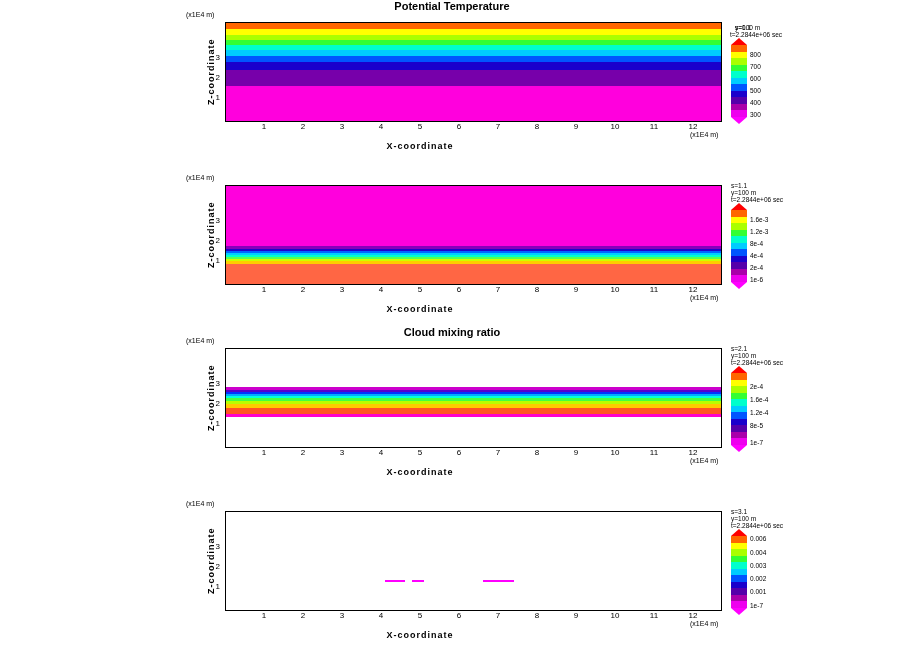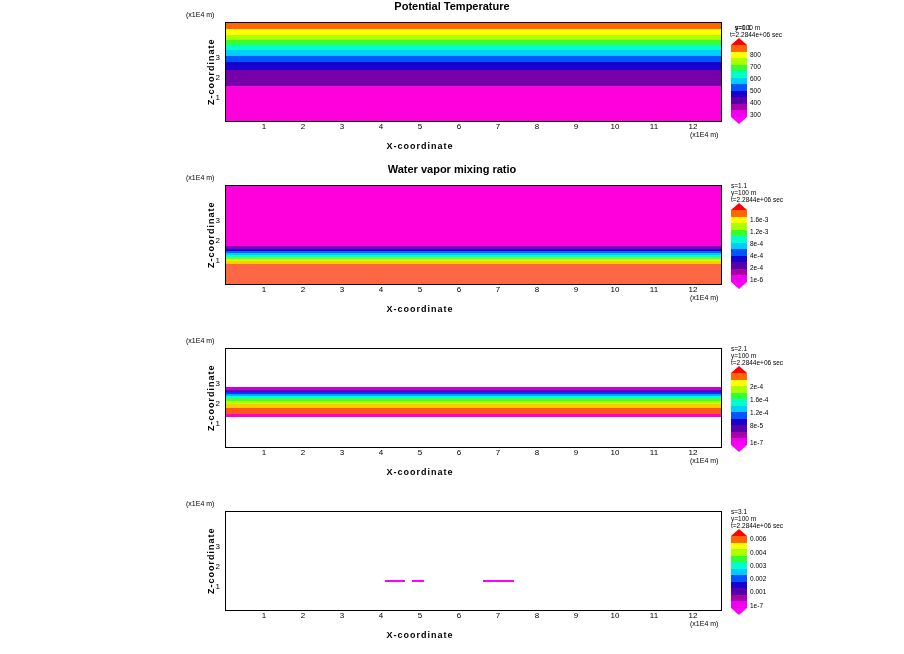--- a/index.html
+++ b/index.html
@@ -88,21 +88,20 @@
   <div class="arrow-dn" style="left:731px;top:117px;border-top:7px solid #ff00ff;"></div>
   <div class="cblabel" style="left:750px;top:51px;">800</div>
   <div class="cblabel" style="left:750px;top:63px;">700</div>
   <div class="cblabel" style="left:750px;top:75px;">600</div>
   <div class="cblabel" style="left:750px;top:87px;">500</div>
   <div class="cblabel" style="left:750px;top:99px;">400</div>
   <div class="cblabel" style="left:750px;top:111px;">300</div>
 </div>
 
 <div class="panel" style="top:163px;">
-  <div class="title" style="top:0px;">Water vapor mixing ratio</div>
   <div class="zunit" style="left:186px;top:11px;">(x1E4 m)</div>
   <div class="ylabel" style="left:206px;top:105px;">Z-coordinate</div>
 
   <div class="plotbox" style="left:225px;top:22px;width:495px;height:98px;">
     <div class="band" style="top:0px;height:60px;background:#ff00dd;"></div>
     <div class="dots"></div>
     <div class="band" style="top:60px;height:3px;background:#8800bb;"></div>
     <div class="band" style="top:63px;height:2px;background:#2200cc;"></div>
     <div class="band" style="top:65px;height:2px;background:#0066ff;"></div>
     <div class="band" style="top:67px;height:2px;background:#00ccff;"></div>
@@ -154,20 +153,21 @@
   <div class="arrow-dn" style="left:731px;top:119px;border-top:7px solid #ff00ff;"></div>
   <div class="cblabel" style="left:750px;top:53px;">1.6e-3</div>
   <div class="cblabel" style="left:750px;top:65px;">1.2e-3</div>
   <div class="cblabel" style="left:750px;top:77px;">8e-4</div>
   <div class="cblabel" style="left:750px;top:89px;">4e-4</div>
   <div class="cblabel" style="left:750px;top:101px;">2e-4</div>
   <div class="cblabel" style="left:750px;top:113px;">1e-6</div>
 </div>
 
 <div class="panel" style="top:326px;">
+  <div class="title" style="top:0px;">Cloud mixing ratio</div>
   <div class="zunit" style="left:186px;top:11px;">(x1E4 m)</div>
   <div class="ylabel" style="left:206px;top:105px;">Z-coordinate</div>
 
   <div class="plotbox" style="left:225px;top:22px;width:495px;height:98px;">
     <div class="dots"></div>
     <div class="band" style="top:38px;height:3px;background:#cc00cc;"></div>
     <div class="band" style="top:41px;height:2px;background:#5500cc;"></div>
     <div class="band" style="top:43px;height:2px;background:#0033ff;"></div>
     <div class="band" style="top:45px;height:2px;background:#00aaff;"></div>
     <div class="band" style="top:47px;height:2px;background:#00ffdd;"></div>

